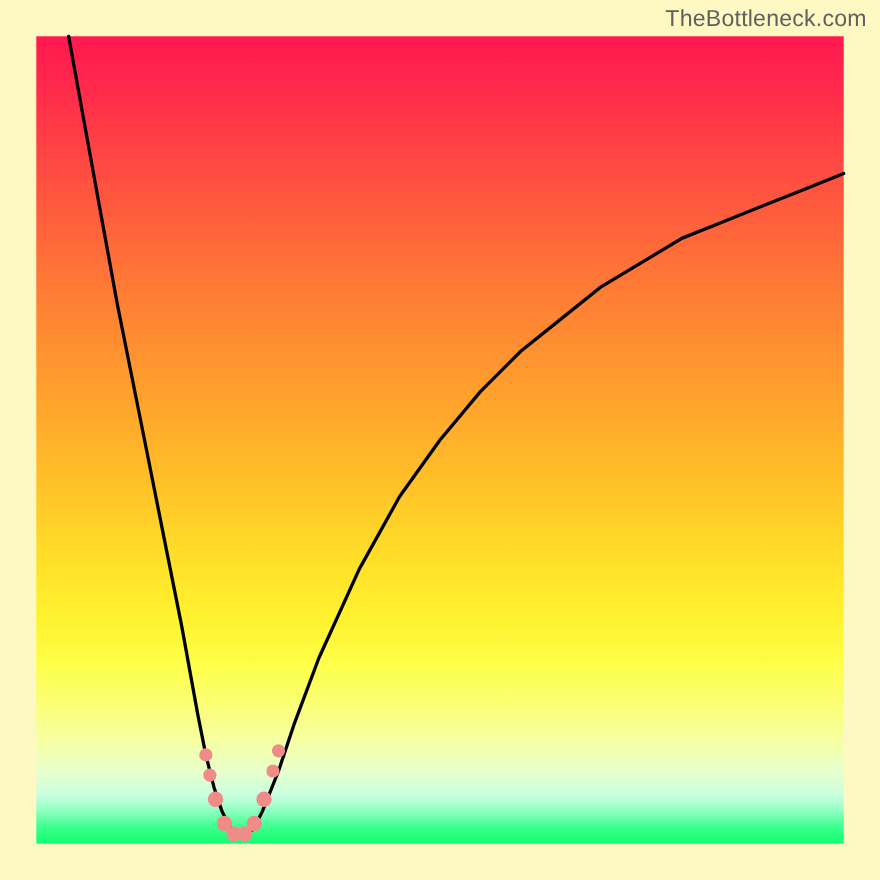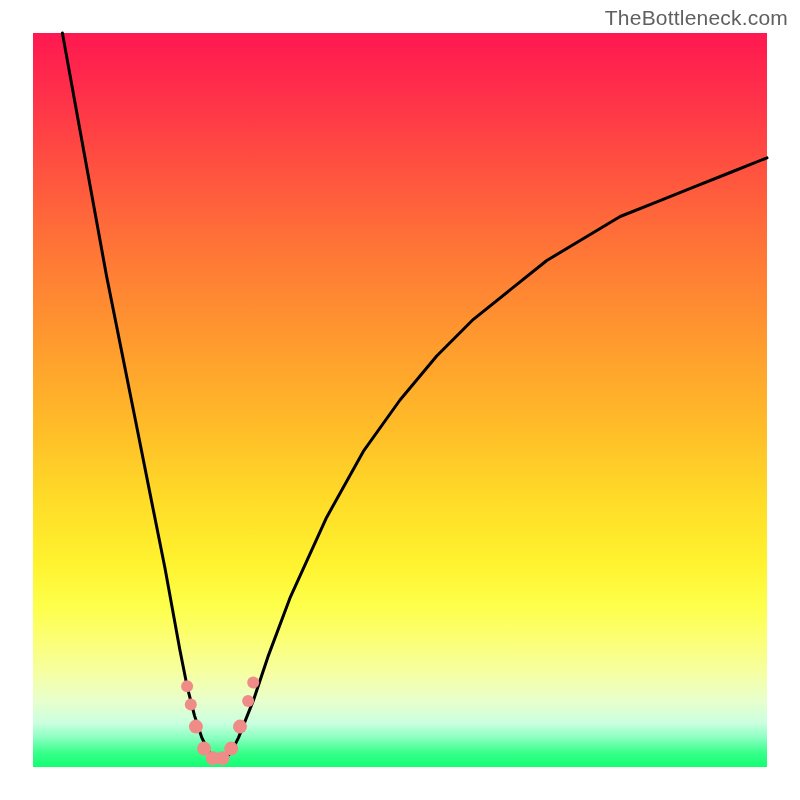--- a/index.html
+++ b/index.html
@@ -10,21 +10,21 @@
     background: #000;
     overflow: hidden;
     font-family: Arial, Helvetica, sans-serif;
   }
   .frame {
     position: absolute;
     left: 0;
     top: 0;
     width: 800px;
     height: 800px;
-    background: #ffffff;
+    background: #fef9c3;
   }
   .plot {
     position: absolute;
     left: 33px;
     top: 33px;
     width: 734px;
     height: 734px;
     background: linear-gradient(
       to bottom,
       #ff1850 0%,

